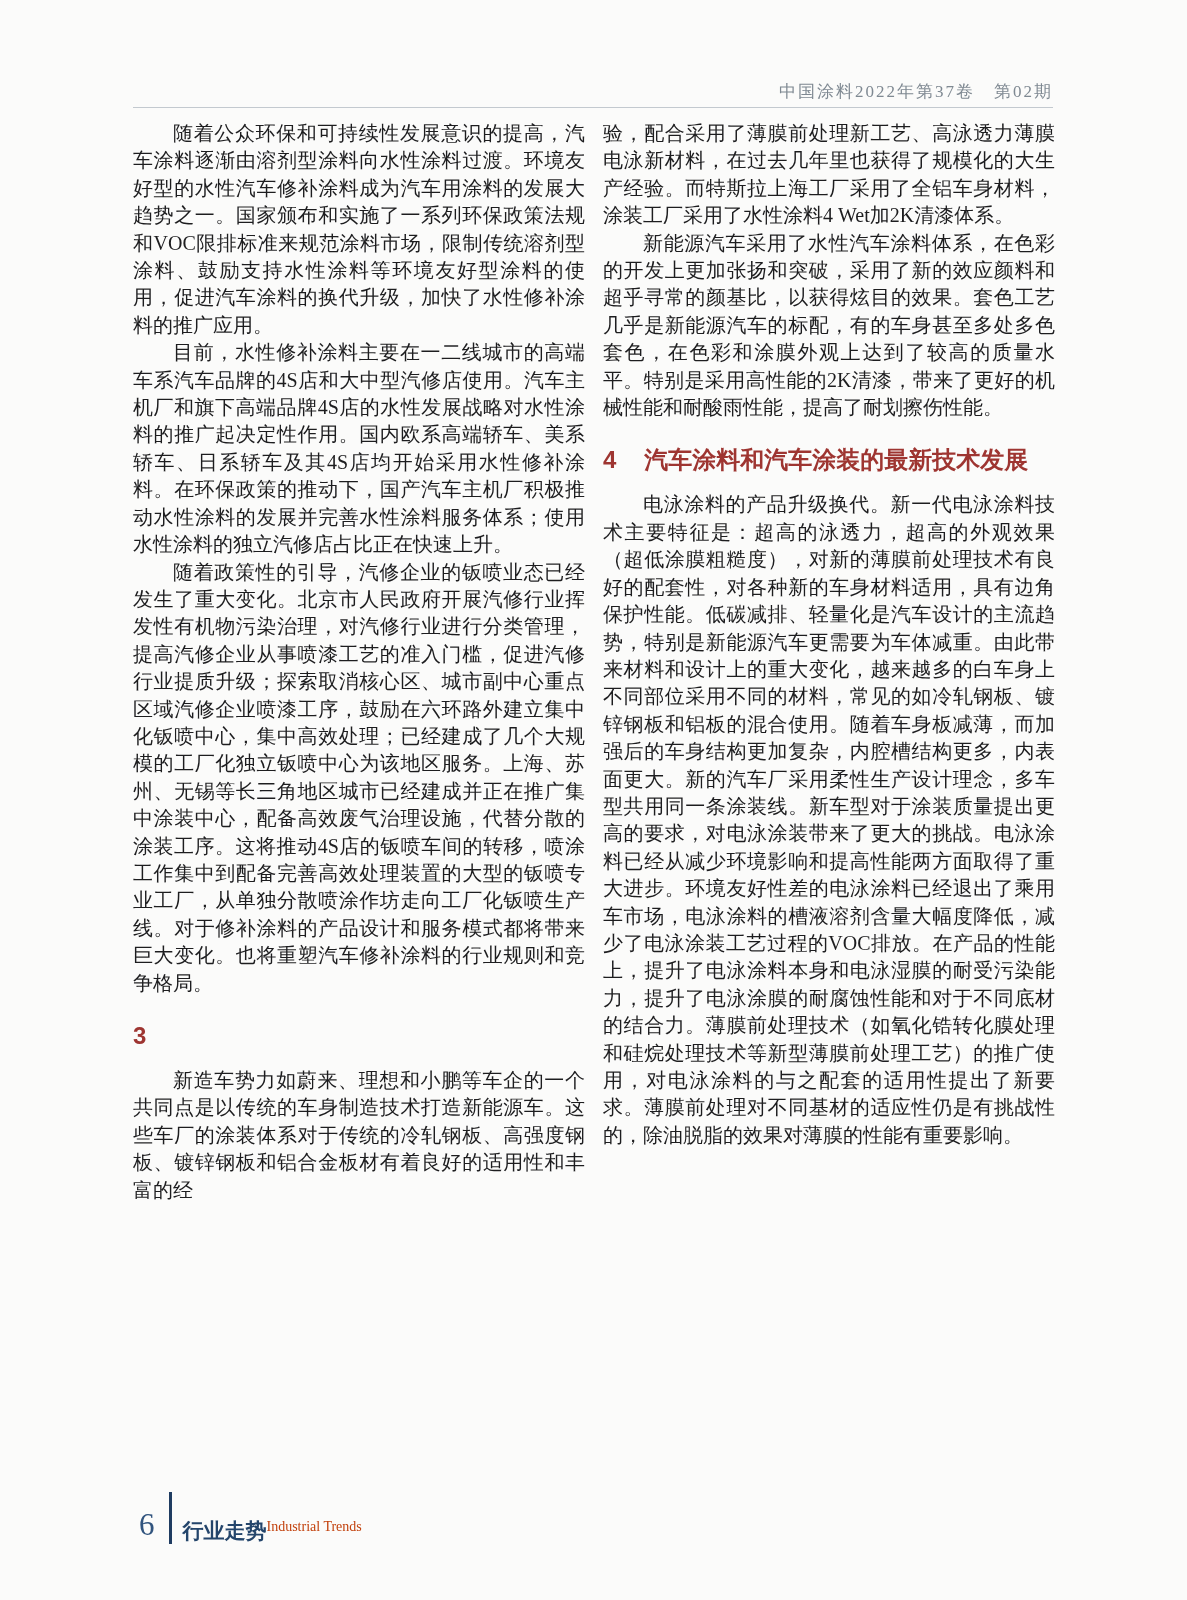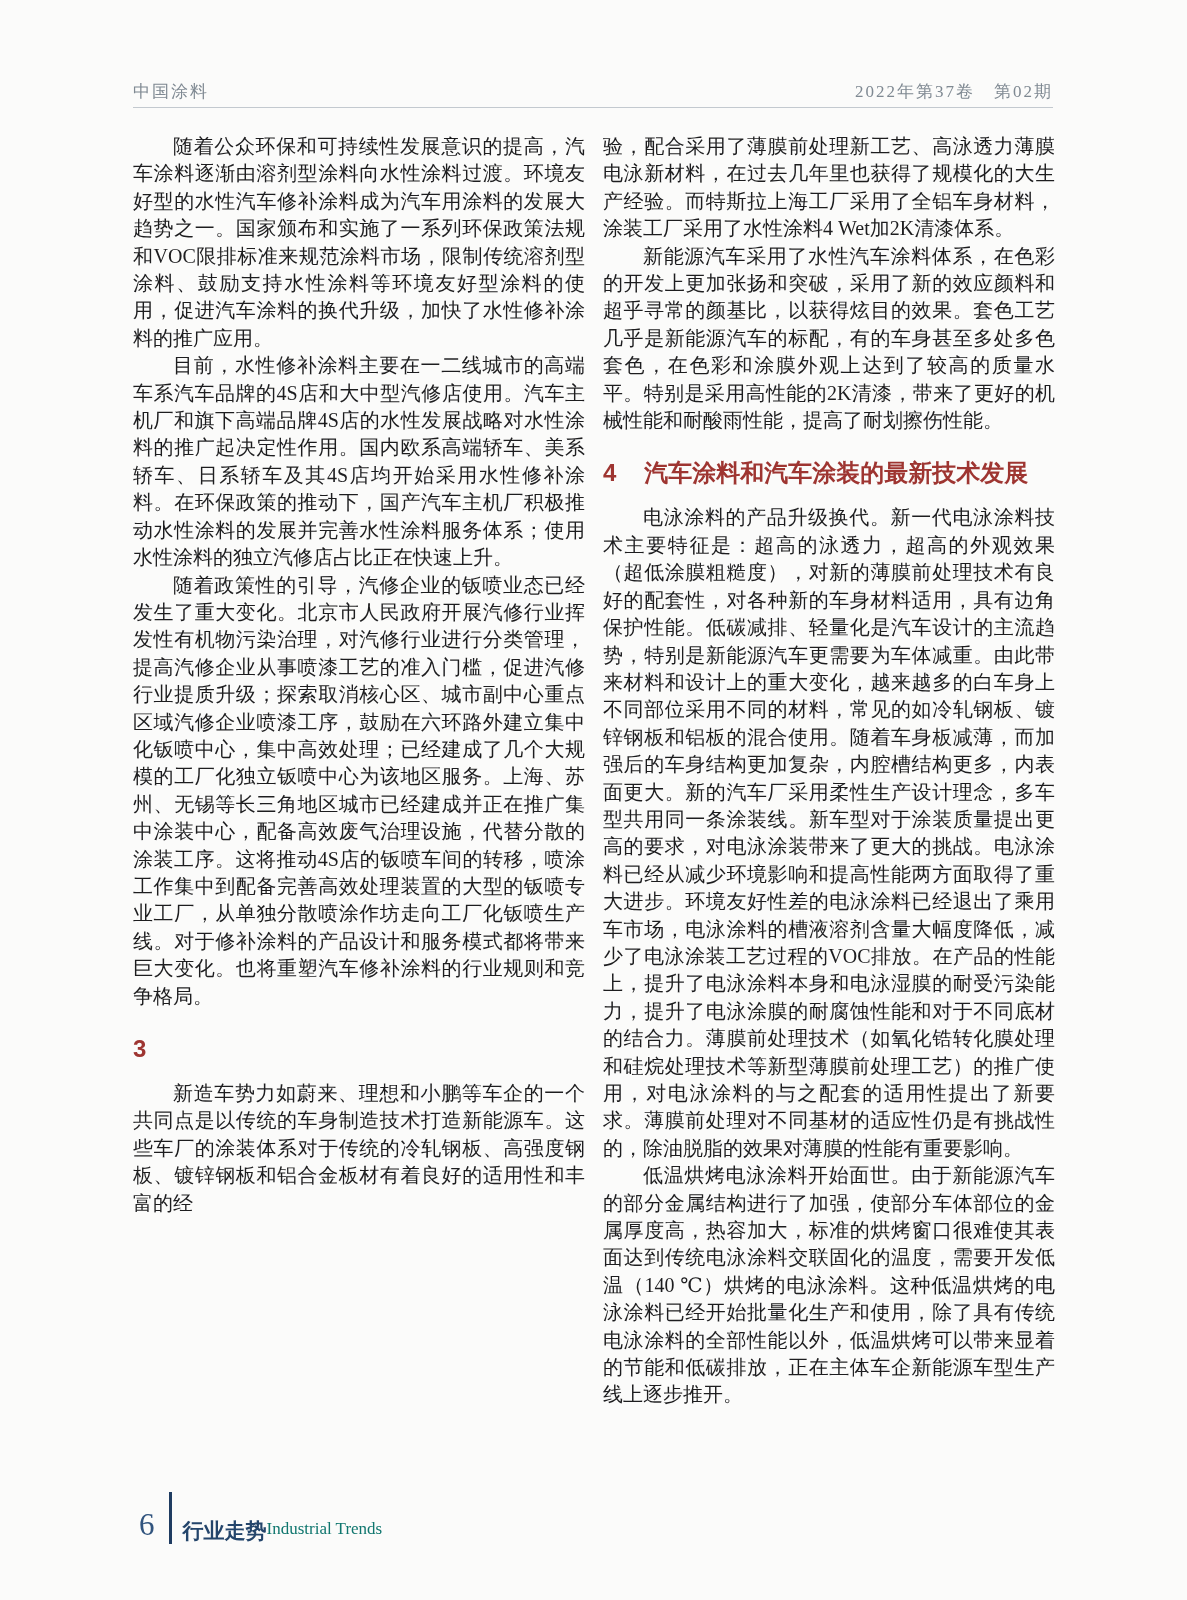--- a/index.html
+++ b/index.html
@@ -8,29 +8,29 @@
     width:1187px; height:1600px;
     margin:0 auto;
     background:#fbfbfa;
     font-family:"Liberation Serif","DejaVu Serif",serif;
     color:#1d1d1f;
     overflow:hidden;
     box-sizing:border-box;
   }
   .header {
     position:absolute; top:80px; left:133px; right:134px;
-    display:flex; justify-content:space-between; align-items:flex-end;
+    display:flex; justify-content:flex-end; align-items:flex-end;
     color:#7f8992; font-size:17px; letter-spacing:2px;
   }
   .header-rule {
     position:absolute; top:107px; left:133px; right:134px;
     height:1px; background:#c3c9cf;
   }
   .content {
-    position:absolute; top:133px; left:133px; width:922px;
+    position:absolute; top:120px; left:133px; width:922px;
     display:flex; justify-content:space-between;
   }
   .col { width:452px; text-align:justify; font-size:20px; line-height:27.4px; }
   .col p { margin:0; text-indent:2em; }
   .col p.no-indent { text-indent:0; }
   .lead { font-weight:normal; }
   .section-heading {
     display:flex; align-items:baseline;
     color:#9e3531; font-weight:bold; font-size:24px; line-height:30px;
     font-family:"Liberation Sans","DejaVu Sans",sans-serif;
@@ -48,21 +48,21 @@
   }
   .footer .footer-bar {
     width:3px; height:52px; background:#1f3c61; margin-right:11px;
   }
   .footer .footer-text { display:flex; flex-direction:row; justify-content:flex-end; }
   .footer .footer-cn {
     font-size:21px; font-weight:bold; color:#24456b; line-height:1.25;
     font-family:"Liberation Sans","DejaVu Sans",sans-serif;
   }
   .footer .footer-en {
-    font-size:17px; color:#0f766e; line-height:1.3;
+    font-size:14px; color:#c2410c; line-height:1.3;
     font-family:"Liberation Serif","DejaVu Serif",serif;
   }
 </style>
 </head>
 <body>
 
 <div class="page">
 
   <div class="header">
     <span>中国涂料</span>
@@ -83,21 +83,20 @@
     </div>
 
     <div class="col">
       <p class="no-indent">验，配合采用了薄膜前处理新工艺、高泳透力薄膜电泳新材料，在过去几年里也获得了规模化的大生产经验。而特斯拉上海工厂采用了全铝车身材料，涂装工厂采用了水性涂料4 Wet加2K清漆体系。</p>
       <p>新能源汽车采用了水性汽车涂料体系，在色彩的开发上更加张扬和突破，采用了新的效应颜料和超乎寻常的颜基比，以获得炫目的效果。套色工艺几乎是新能源汽车的标配，有的车身甚至多处多色套色，在色彩和涂膜外观上达到了较高的质量水平。特别是采用高性能的2K清漆，带来了更好的机械性能和耐酸雨性能，提高了耐划擦伤性能。</p>
       <div class="section-heading">
         <span class="sec-num">4</span>
         <span>汽车涂料和汽车涂装的最新技术发展</span>
       </div>
       <p><span class="lead">电泳涂料的产品升级换代。</span><span>新一代电泳涂料技术主要特征是：超高的泳透力，超高的外观效果（超低涂膜粗糙度），对新的薄膜前处理技术有良好的配套性，对各种新的车身材料适用，具有边角保护性能。低碳减排、轻量化是汽车设计的主流趋势，特别是新能源汽车更需要为车体减重。由此带来材料和设计上的重大变化，越来越多的白车身上不同部位采用不同的材料，常见的如冷轧钢板、镀锌钢板和铝板的混合使用。随着车身板减薄，而加强后的车身结构更加复杂，内腔槽结构更多，内表面更大。新的汽车厂采用柔性生产设计理念，多车型共用同一条涂装线。新车型对于涂装质量提出更高的要求，对电泳涂装带来了更大的挑战。电泳涂料已经从减少环境影响和提高性能两方面取得了重大进步。环境友好性差的电泳涂料已经退出了乘用车市场，电泳涂料的槽液溶剂含量大幅度降低，减少了电泳涂装工艺过程的VOC排放。在产品的性能上，提升了电泳涂料本身和电泳湿膜的耐受污染能力，提升了电泳涂膜的耐腐蚀性能和对于不同底材的结合力。薄膜前处理技术（如氧化锆转化膜处理和硅烷处理技术等新型薄膜前处理工艺）的推广使用，对电泳涂料的与之配套的适用性提出了新要求。薄膜前处理对不同基材的适应性仍是有挑战性的，除油脱脂的效果对薄膜的性能有重要影响。</span></p>
-      <p><span class="lead">低温烘烤电泳涂料开始面世。</span><span>由于新能源汽车的部分金属结构进行了加强，使部分车体部位的金属厚度高，热容加大，标准的烘烤窗口很难使其表面达到传统电泳涂料交联固化的温度，需要开发低温（140 ℃）烘烤的电泳涂料。这种低温烘烤的电泳涂料已经开始批量化生产和使用，除了具有传统电泳涂料的全部性能以外，低温烘烤可以带来显着的节能和低碳排放，正在主体车企新能源车型生产线上逐步推开。</span></p>
     </div>
 
   </div>
 
   <div class="footer">
     <span class="page-num">6</span>
     <span class="footer-bar"></span>
     <span class="footer-text">
       <span class="footer-cn">行业走势</span>
       <span class="footer-en">Industrial Trends</span>

